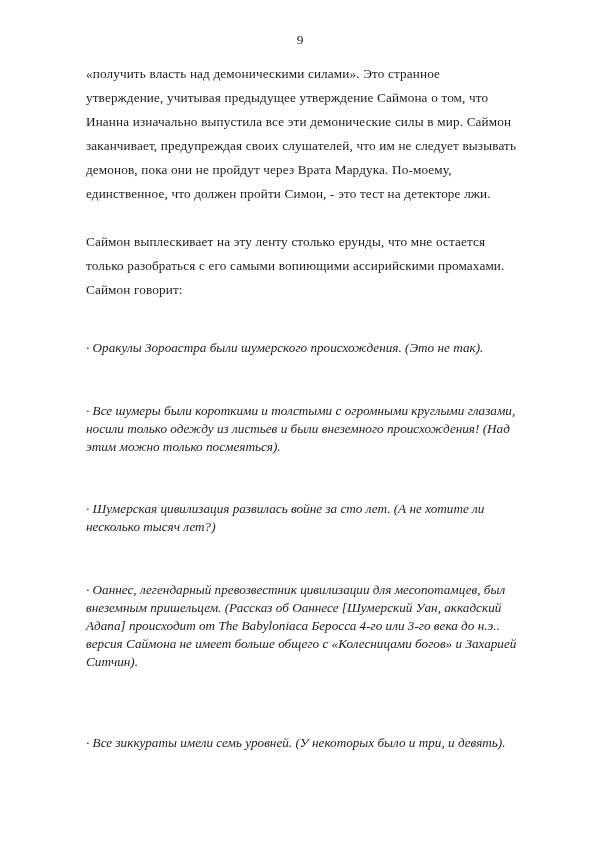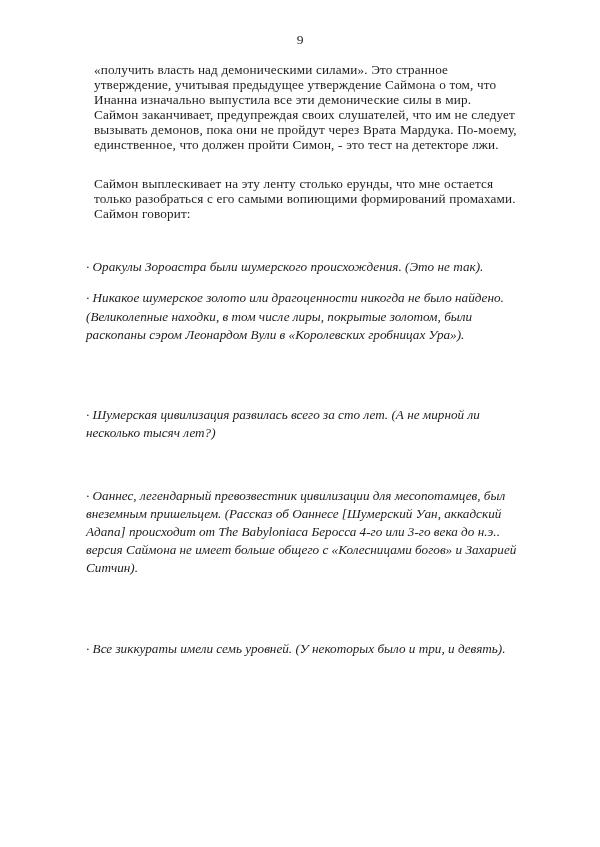--- a/index.html
+++ b/index.html
@@ -34,23 +34,23 @@
     color: #1d1d1d;
   }
   .content {
     position: absolute;
     left: 86px;
     top: 62px;
     width: 432px;
   }
   .para {
     font-size: 13.2px;
-    line-height: 15px;
+    line-height: 24px;
     text-align: left;
-    margin: 0 0 0 8px;
+    margin: 0 0 0 0;
     color: #1d1d1d;
     letter-spacing: 0.01em;
     word-spacing: 0.01em;
   }
   .gap-lg { height: 24px; }
   .gap-md { height: 18px; }
   .bullet-line {
     font-size: 13.2px;
     line-height: 18.1px;
     color: #1d1d1d;
@@ -63,34 +63,34 @@
 <div class="page">
 
   <div class="page-number">9</div>
 
   <div class="content">
 
     <p class="para">«получить власть над демоническими силами». Это странное утверждение, учитывая предыдущее утверждение Саймона о том, что Инанна изначально выпустила все эти демонические силы в мир. Саймон заканчивает, предупреждая своих слушателей, что им не следует вызывать демонов, пока они не пройдут через Врата Мардука. По-моему, единственное, что должен пройти Симон, - это тест на детекторе лжи.</p>
 
     <div class="gap-lg"></div>
 
-    <p class="para">Саймон выплескивает на эту ленту столько ерунды, что мне остается только разобраться с его самыми вопиющими формирований промахами. Саймон говорит:</p>
+    <p class="para">Саймон выплескивает на эту ленту столько ерунды, что мне остается только разобраться с его самыми вопиющими ассирийскими промахами. Саймон говорит:</p>
 
     <div class="gap-lg"></div>
 
     <p class="bullet-line">· Оракулы Зороастра были шумерского происхождения. (Это не так).</p>
 
-    <p class="bullet-line">· Никакое шумерское золото или драгоценности никогда не было найдено. (Великолепные находки, в том числе лиры, покрытые золотом, были раскопаны сэром Леонардом Вули в «Королевских гробницах Ура»).</p>
 
     <div class="gap-md"></div>
 
+    <p class="bullet-line">· Все шумеры были короткими и толстыми с огромными круглыми глазами, носили только одежду из листьев и были внеземного происхождения! (Над этим можно только посмеяться).</p>
 
     <div class="gap-md"></div>
 
-    <p class="bullet-line">· Шумерская цивилизация развилась всего за сто лет. (А не мирной ли несколько тысяч лет?)</p>
+    <p class="bullet-line">· Шумерская цивилизация развилась войне за сто лет. (А не хотите ли несколько тысяч лет?)</p>
 
     <div class="gap-md"></div>
 
     <p class="bullet-line">· Оаннес, легендарный превозвестник цивилизации для месопотамцев, был внеземным пришельцем. (Рассказ об Оаннесе [Шумерский Уан, аккадский Адапа] происходит от The Babyloniaca Беросса 4-го или 3-го века до н.э.. версия Саймона не имеет больше общего с «Колесницами богов» и Захарией Ситчин).</p>
 
     <div class="gap-md"></div>
 
 
     <div class="gap-md"></div>
 

